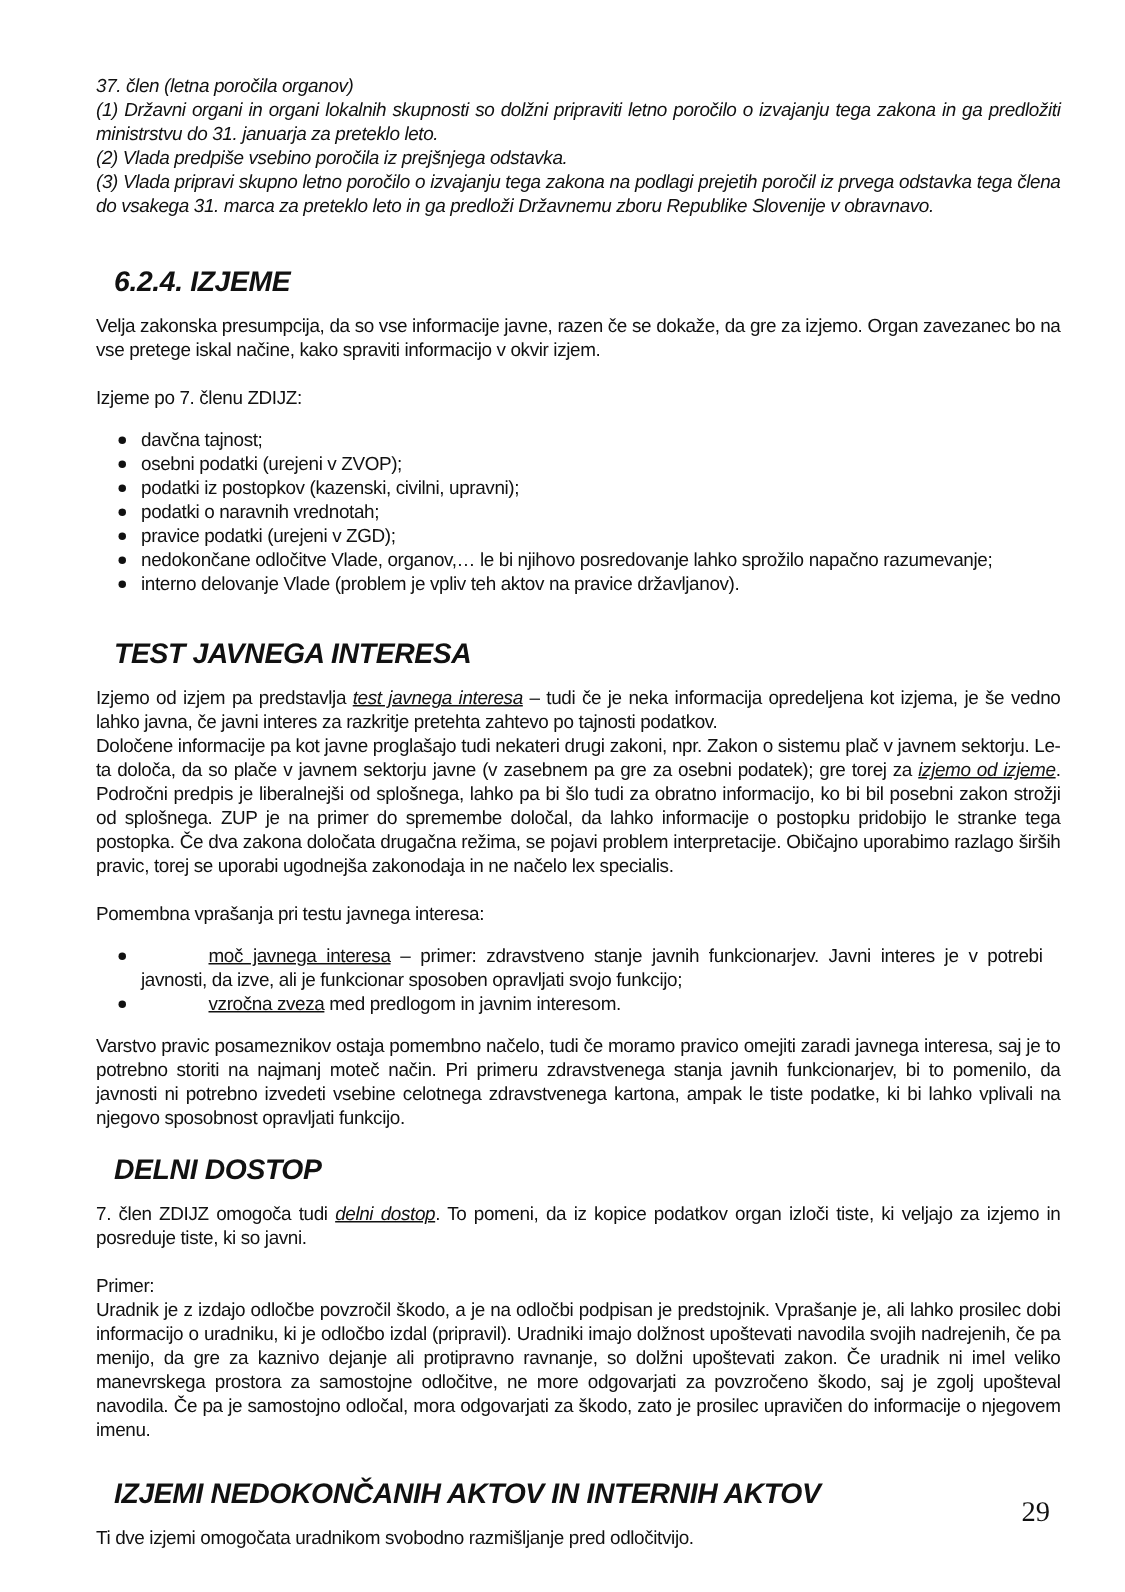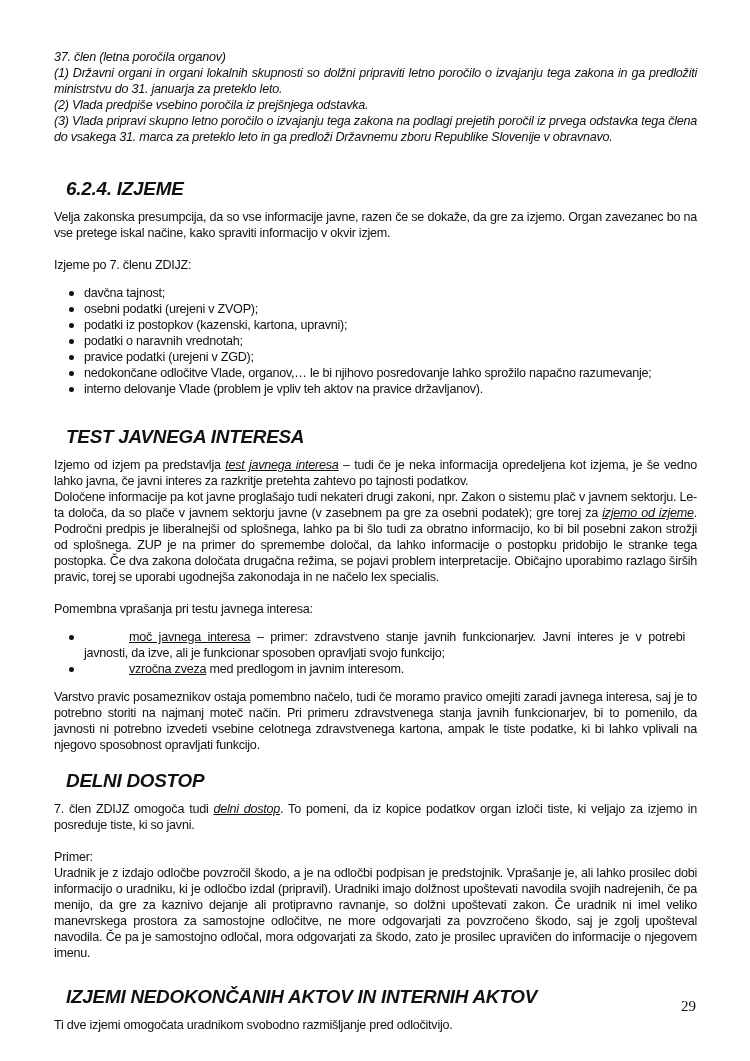--- a/index.html
+++ b/index.html
@@ -1,38 +1,38 @@
 <!DOCTYPE html>
 <html><head>
 <meta charset="utf-8">
 <style>
   html, body { margin: 0; padding: 0; background: #ffffff; }
   body { width: 750px; height: 1061px; position: relative; overflow: hidden; }
   .page {
-    position: absolute; left: 54px; top: 49px; width: 643px;
+    position: absolute; left: 64px; top: 49px; width: 643px;
     font-family: "Liberation Sans", sans-serif;
     font-size: 12.6px; line-height: 16px; color: #111111;
     letter-spacing: -0.25px;
   }
   .page p { margin: 0; text-align: justify; }
   .italic { font-style: italic; }
   .heading { font-weight: bold; font-style: italic; margin: 12px; }
   .gap { height: 16px; }
   .gap-small { height: 8px; }
   ul.bullets { list-style: none; margin: 12px; padding: 0; }
   ul.bullets li { position: relative; padding-left: 18px; text-align: justify; }
   ul.bullets li::before {
     content: ""; position: absolute; left: 3px; top: 6px;
     width: 5px; height: 5px; border-radius: 50%; background: #111111;
   }
   .u { text-decoration: underline; padding-left: 45px; }
   .ui { text-decoration: underline; font-style: italic; }
   .page-number {
     position: absolute; left: 681px; top: 998px;
-    font-family: "Liberation Serif", serif; font-size: 15px; color: #111111;
+    font-family: "Liberation Serif", serif; font-size: 19px; color: #111111;
   }
 </style>
 </head>
 <body>
 
 <div class="page">
 
   <section>
     <p class="italic">37. člen (letna poročila organov)</p>
     <p class="italic">(1) Državni organi in organi lokalnih skupnosti so dolžni pripraviti letno poročilo o izvajanju tega zakona in ga predložiti ministrstvu do 31. januarja za preteklo leto.</p>
@@ -44,21 +44,21 @@
   <div class="gap-small"></div>
 
   <section>
     <h2 class="heading">6.2.4. IZJEME</h2>
     <p>Velja zakonska presumpcija, da so vse informacije javne, razen če se dokaže, da gre za izjemo. Organ zavezanec bo na vse pretege iskal načine, kako spraviti informacijo v okvir izjem.</p>
     <div class="gap"></div>
     <p>Izjeme po 7. členu ZDIJZ:</p>
     <ul class="bullets">
       <li>davčna tajnost;</li>
       <li>osebni podatki (urejeni v ZVOP);</li>
-      <li>podatki iz postopkov (kazenski, kartona, upravni);</li>
+      <li>podatki iz postopkov (kazenski, civilni, upravni);</li>
       <li>podatki o naravnih vrednotah;</li>
       <li>pravice podatki (urejeni v ZGD);</li>
       <li>nedokončane odločitve Vlade, organov,… le bi njihovo posredovanje lahko sprožilo napačno razumevanje;</li>
       <li>interno delovanje Vlade (problem je vpliv teh aktov na pravice državljanov).</li>
     </ul>
   </section>
 
   <div class="gap-small"></div>
 
   <section>

